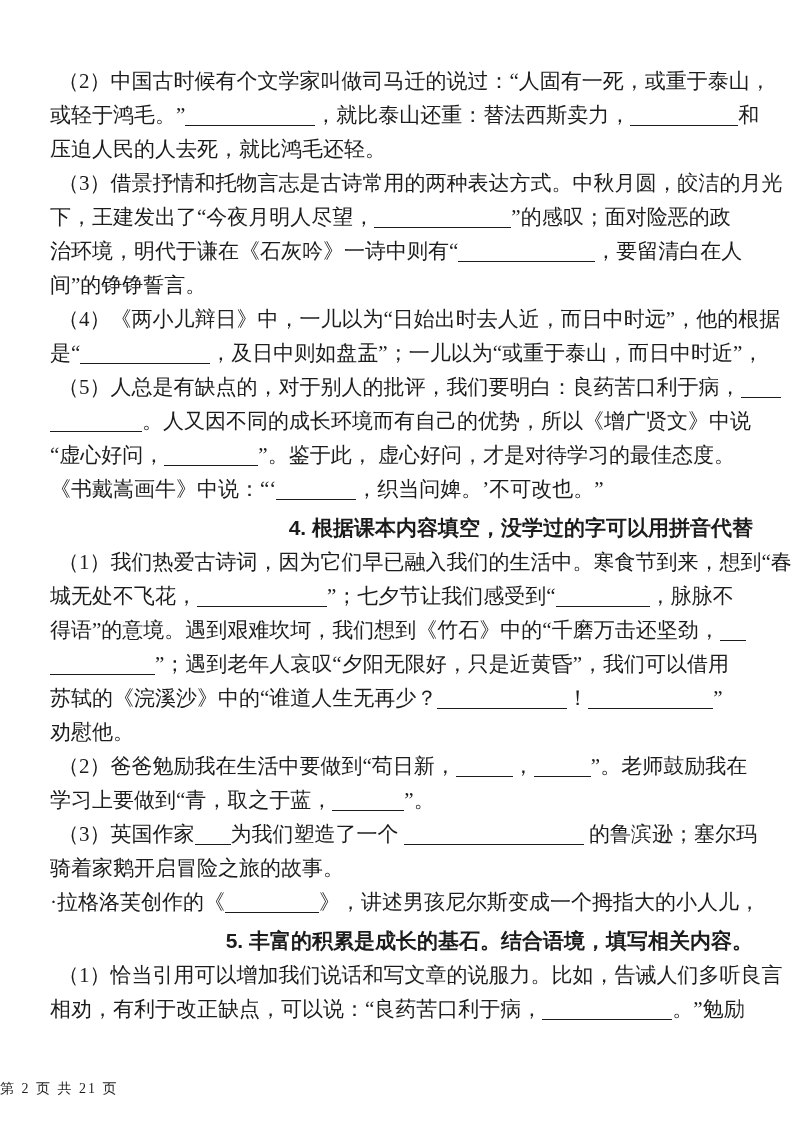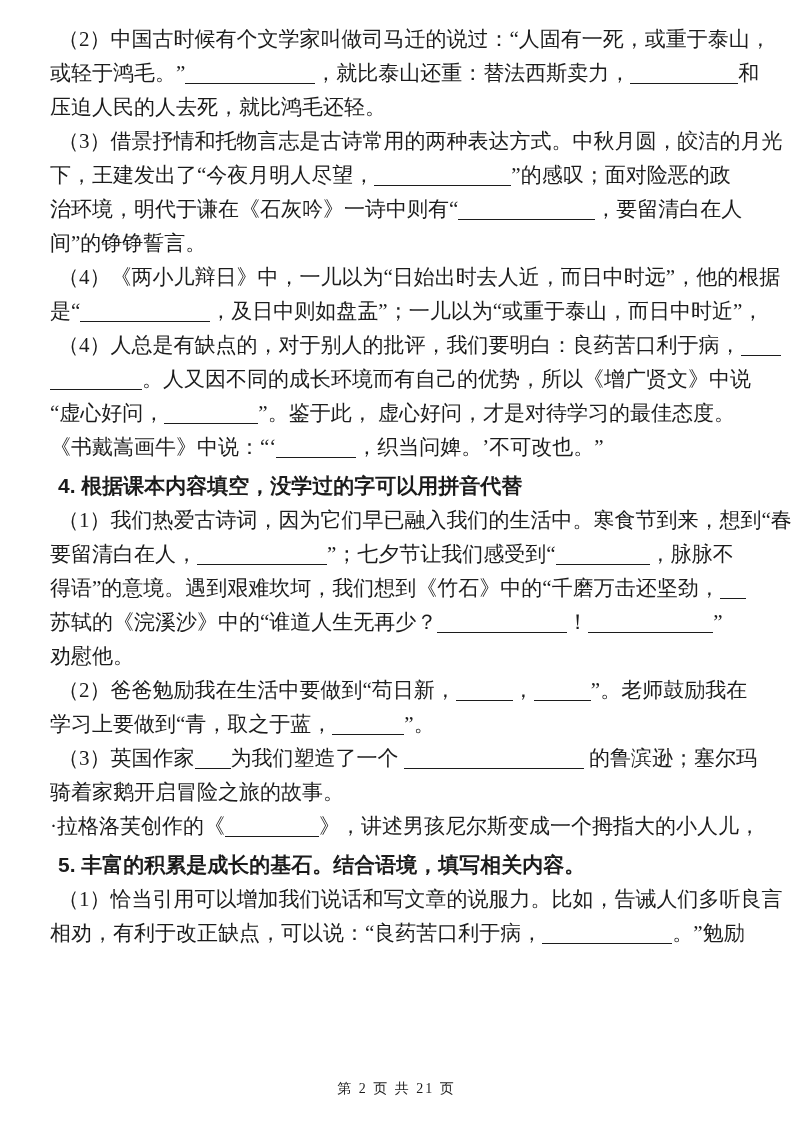--- a/index.html
+++ b/index.html
@@ -9,77 +9,78 @@
   }
   body {
     width: 793px;
     height: 1122px;
     position: relative;
     overflow: hidden;
     font-family: "Liberation Serif", "DejaVu Serif", serif;
     color: #1c1c1c;
   }
   .content {
-    padding: 22px 40px 0 42px;
+    padding: 64px 40px 0 42px;
   }
   .line {
     font-size: 21px;
     line-height: 34px;
     height: 34px;
     white-space: nowrap;
     font-weight: 500;
   }
   .line.header {
     font-family: "Liberation Sans", "DejaVu Sans", sans-serif;
     font-weight: bold;
     margin-top: 5px;
   }
   .indent-q { margin-left: 16px; }
   .indent-c { margin-left: 8px; }
-  .indent-h { margin-left: 16px; }
+  .indent-h { margin-left: 8px; text-align: right; }
   .blank {
     display: inline-block;
     border-bottom: 1.6px solid #1c1c1c;
     height: 1.05em;
     vertical-align: -0.18em;
   }
   .footer {
     position: absolute;
     bottom: 24px;
     left: 0;
     width: 100%;
-    text-align: center;
+    text-align: left;
     font-size: 14px;
     letter-spacing: 2px;
     color: #1c1c1c;
     font-family: "Liberation Serif", "DejaVu Serif", serif;
   }
 </style>
 </head>
 <body>
 
 <div class="content">
   <div>
       <div class="line indent-q"><span>（2）中国古时候有个文学家叫做司马迁的说过：“人固有一死，或重于泰山，</span></div>
       <div class="line indent-c"><span>或轻于鸿毛。”</span><span class="blank" style="width: 130px;"></span><span>，就比泰山还重：替法西斯卖力，</span><span class="blank" style="width: 108px;"></span><span>和</span></div>
       <div class="line indent-c"><span>压迫人民的人去死，就比鸿毛还轻。</span></div>
       <div class="line indent-q"><span>（3）借景抒情和托物言志是古诗常用的两种表达方式。中秋月圆，皎洁的月光</span></div>
       <div class="line indent-c"><span>下，王建发出了“今夜月明人尽望，</span><span class="blank" style="width: 137px;"></span><span>”的感叹；面对险恶的政</span></div>
       <div class="line indent-c"><span>治环境，明代于谦在《石灰吟》一诗中则有“</span><span class="blank" style="width: 137px;"></span><span>，要留清白在人</span></div>
       <div class="line indent-c"><span>间”的铮铮誓言。</span></div>
       <div class="line indent-q"><span>（4）《两小儿辩日》中，一儿以为“日始出时去人近，而日中时远”，他的根据</span></div>
       <div class="line indent-c"><span>是“</span><span class="blank" style="width: 130px;"></span><span>，及日中则如盘盂”；一儿以为“或重于泰山，而日中时近”，</span></div>
-      <div class="line indent-q"><span>（4）人总是有缺点的，对于别人的批评，我们要明白：良药苦口利于病，</span><span class="blank" style="width: 40px;"></span></div>
+      <div class="line indent-q"><span>（5）人总是有缺点的，对于别人的批评，我们要明白：良药苦口利于病，</span><span class="blank" style="width: 40px;"></span></div>
       <div class="line indent-c"><span class="blank" style="width: 92px;"></span><span>。人又因不同的成长环境而有自己的优势，所以《增广贤文》中说</span></div>
       <div class="line indent-c"><span>“虚心好问，</span><span class="blank" style="width: 94px;"></span><span>”。鉴于此， 虚心好问，才是对待学习的最佳态度。</span></div>
       <div class="line indent-c"><span>《书戴嵩画牛》中说：“‘</span><span class="blank" style="width: 80px;"></span><span>，织当问婢。’不可改也。”</span></div>
       <div class="line header indent-h"><span>4.  根据课本内容填空，没学过的字可以用拼音代替</span></div>
       <div class="line indent-q"><span>（1）我们热爱古诗词，因为它们早已融入我们的生活中。寒食节到来，想到“春</span></div>
-      <div class="line indent-c"><span>要留清白在人，</span><span class="blank" style="width: 130px;"></span><span>”；七夕节让我们感受到“</span><span class="blank" style="width: 94px;"></span><span>，脉脉不</span></div>
+      <div class="line indent-c"><span>城无处不飞花，</span><span class="blank" style="width: 130px;"></span><span>”；七夕节让我们感受到“</span><span class="blank" style="width: 94px;"></span><span>，脉脉不</span></div>
       <div class="line indent-c"><span>得语”的意境。遇到艰难坎坷，我们想到《竹石》中的“千磨万击还坚劲，</span><span class="blank" style="width: 26px;"></span></div>
+      <div class="line indent-c"><span class="blank" style="width: 105px;"></span><span>”；遇到老年人哀叹“夕阳无限好，只是近黄昏”，我们可以借用</span></div>
       <div class="line indent-c"><span>苏轼的《浣溪沙》中的“谁道人生无再少？</span><span class="blank" style="width: 130px;"></span><span>！</span><span class="blank" style="width: 125px;"></span><span>”</span></div>
       <div class="line indent-c"><span>劝慰他。</span></div>
       <div class="line indent-q"><span>（2）爸爸勉励我在生活中要做到“苟日新，</span><span class="blank" style="width: 57px;"></span><span>，</span><span class="blank" style="width: 57px;"></span><span>”。老师鼓励我在</span></div>
       <div class="line indent-c"><span>学习上要做到“青，取之于蓝，</span><span class="blank" style="width: 72px;"></span><span>”。</span></div>
       <div class="line indent-q"><span>（3）英国作家</span><span class="blank" style="width: 36px;"></span><span>为我们塑造了一个 </span><span class="blank" style="width: 180px;"></span><span> 的鲁滨逊；塞尔玛</span></div>
       <div class="line indent-c"><span>骑着家鹅开启冒险之旅的故事。</span></div>
       <div class="line indent-c"><span>·拉格洛芙创作的《</span><span class="blank" style="width: 94px;"></span><span>》，讲述男孩尼尔斯变成一个拇指大的小人儿，</span></div>
       <div class="line header indent-h"><span>5.  丰富的积累是成长的基石。结合语境，填写相关内容。</span></div>
       <div class="line indent-q"><span>（1）恰当引用可以增加我们说话和写文章的说服力。比如，告诫人们多听良言</span></div>
       <div class="line indent-c"><span>相劝，有利于改正缺点，可以说：“良药苦口利于病，</span><span class="blank" style="width: 130px;"></span><span>。”勉励</span></div>

